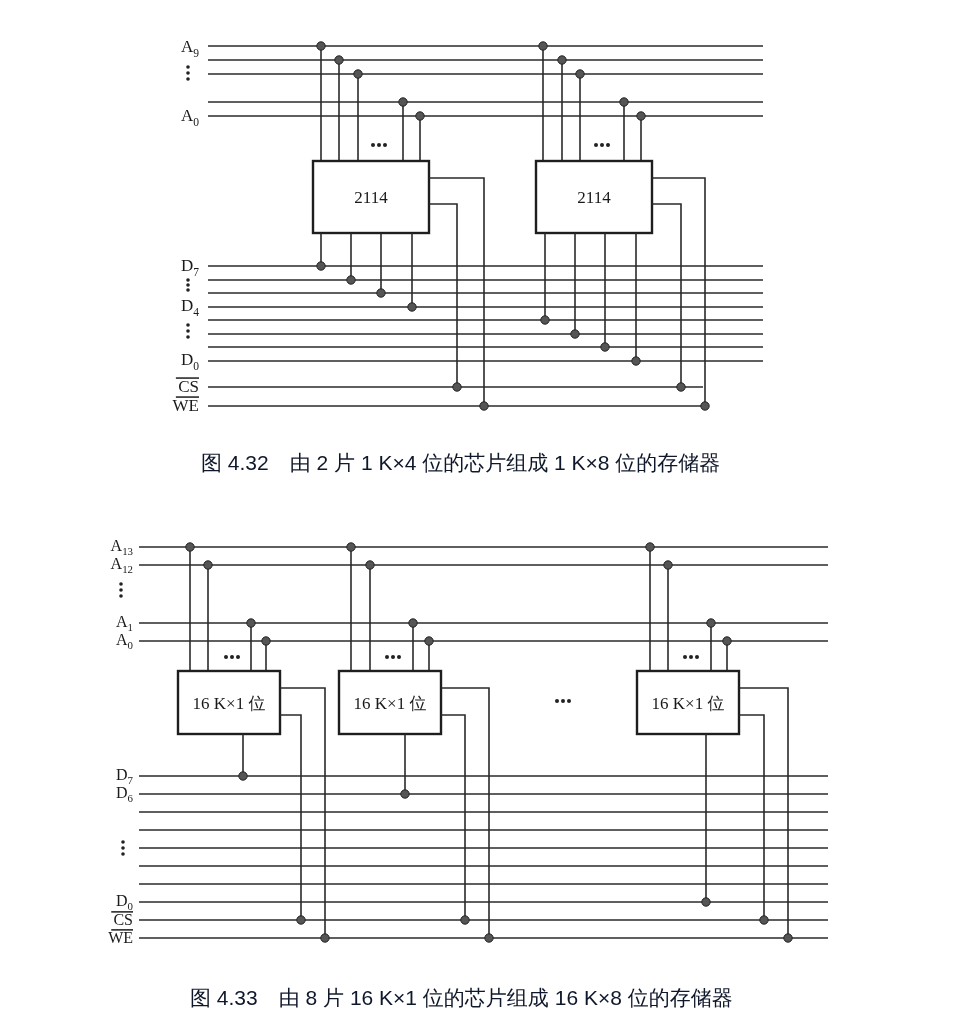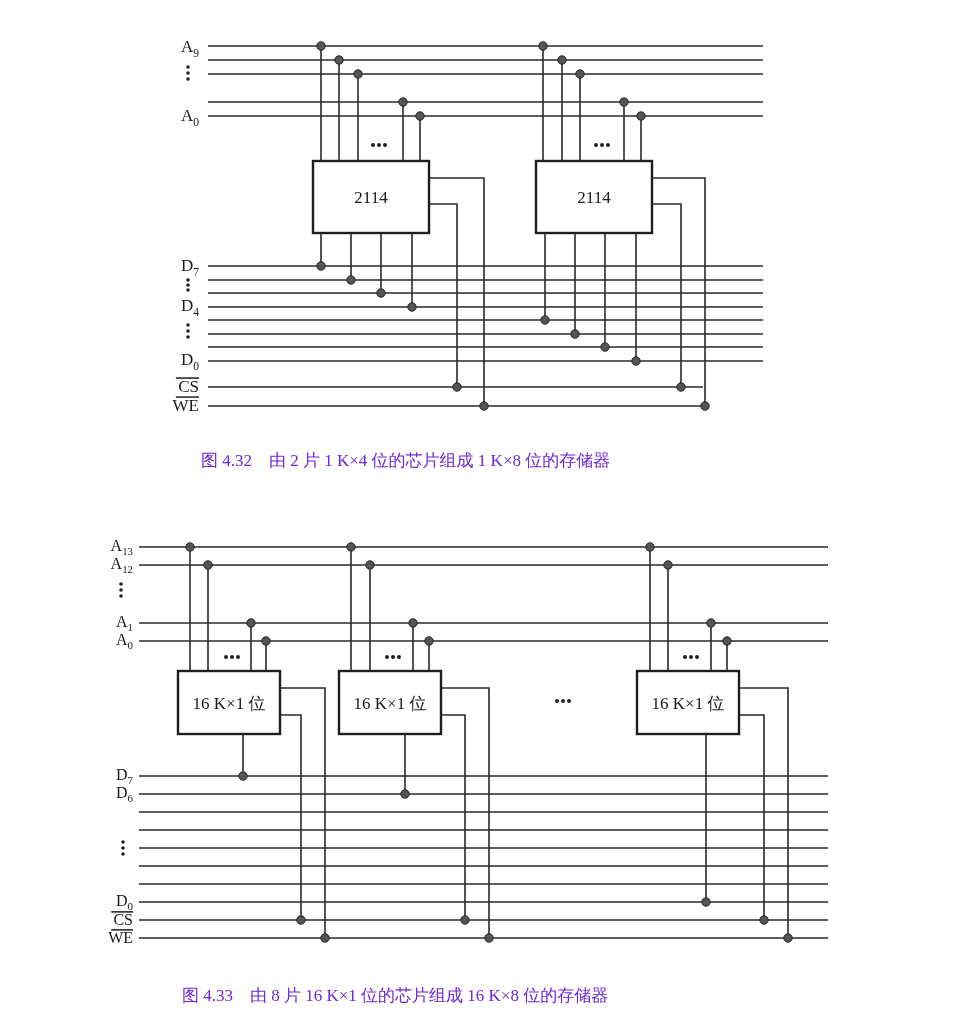--- a/index.html
+++ b/index.html
@@ -2,21 +2,21 @@
 <html><head>
   <meta charset="utf-8">
   <style>
     html, body { margin: 0; padding: 0; background: #ffffff; }
     body { width: 958px; height: 1017px; position: relative; overflow: hidden; }
     svg { position: absolute; left: 0; top: 0; }
     .wire { stroke: #2a2a2a; stroke-width: 1.6; fill: none; }
     .chip { stroke: #1e1e1e; stroke-width: 2.4; fill: #ffffff; }
     .dot { fill: #555555; stroke: #222222; stroke-width: 1; }
     .lbl { font-family: "Liberation Serif", "DejaVu Serif", serif; fill: #1a1a1a; }
-    .caption { position: absolute; font-family: Liberation Serif, serif; font-size: 17px; color: #6d28d9; white-space: pre; }
+    .caption { position: absolute; font-family: Liberation Sans, sans-serif; font-size: 21px; color: #0f172a; white-space: pre; }
   </style>
 </head>
 <body>
 
 <svg id="diagram" width="958" height="1017" viewBox="0 0 958 1017" xmlns="http://www.w3.org/2000/svg">
   <g id="fig1">
       <line x1="208" y1="46" x2="763" y2="46" class="wire"></line>
       <line x1="208" y1="60" x2="763" y2="60" class="wire"></line>
       <line x1="208" y1="74" x2="763" y2="74" class="wire"></line>
       <line x1="208" y1="102" x2="763" y2="102" class="wire"></line>
@@ -193,13 +193,13 @@
       <circle cx="764" cy="920" r="4.2" class="dot"></circle>
       <polyline points="739,688 788,688 788,938" class="wire"></polyline>
       <circle cx="788" cy="938" r="4.2" class="dot"></circle>
       <circle cx="557" cy="701" r="2" fill="#222"></circle>
       <circle cx="563" cy="701" r="2" fill="#222"></circle>
       <circle cx="569" cy="701" r="2" fill="#222"></circle>
     </g>
 </svg>
 
 <div class="caption" style="left:201px; top:449px;">图 4.32　由 2 片 1 K×4 位的芯片组成 1 K×8 位的存储器</div>
-<div class="caption" style="left:182px; top:984px;">图 4.33　由 8 片 16 K×1 位的芯片组成 16 K×8 位的存储器</div>
+<div class="caption" style="left:190px; top:984px;">图 4.33　由 8 片 16 K×1 位的芯片组成 16 K×8 位的存储器</div>
 
 </body></html>

